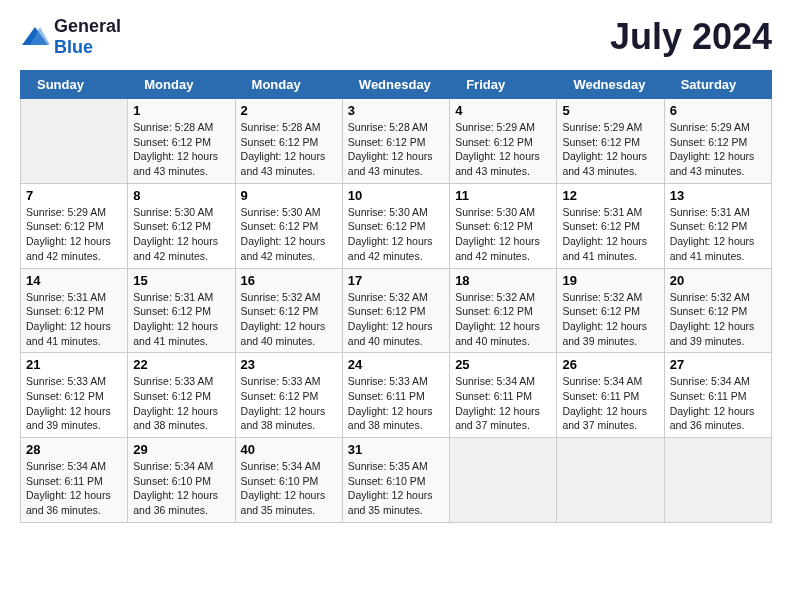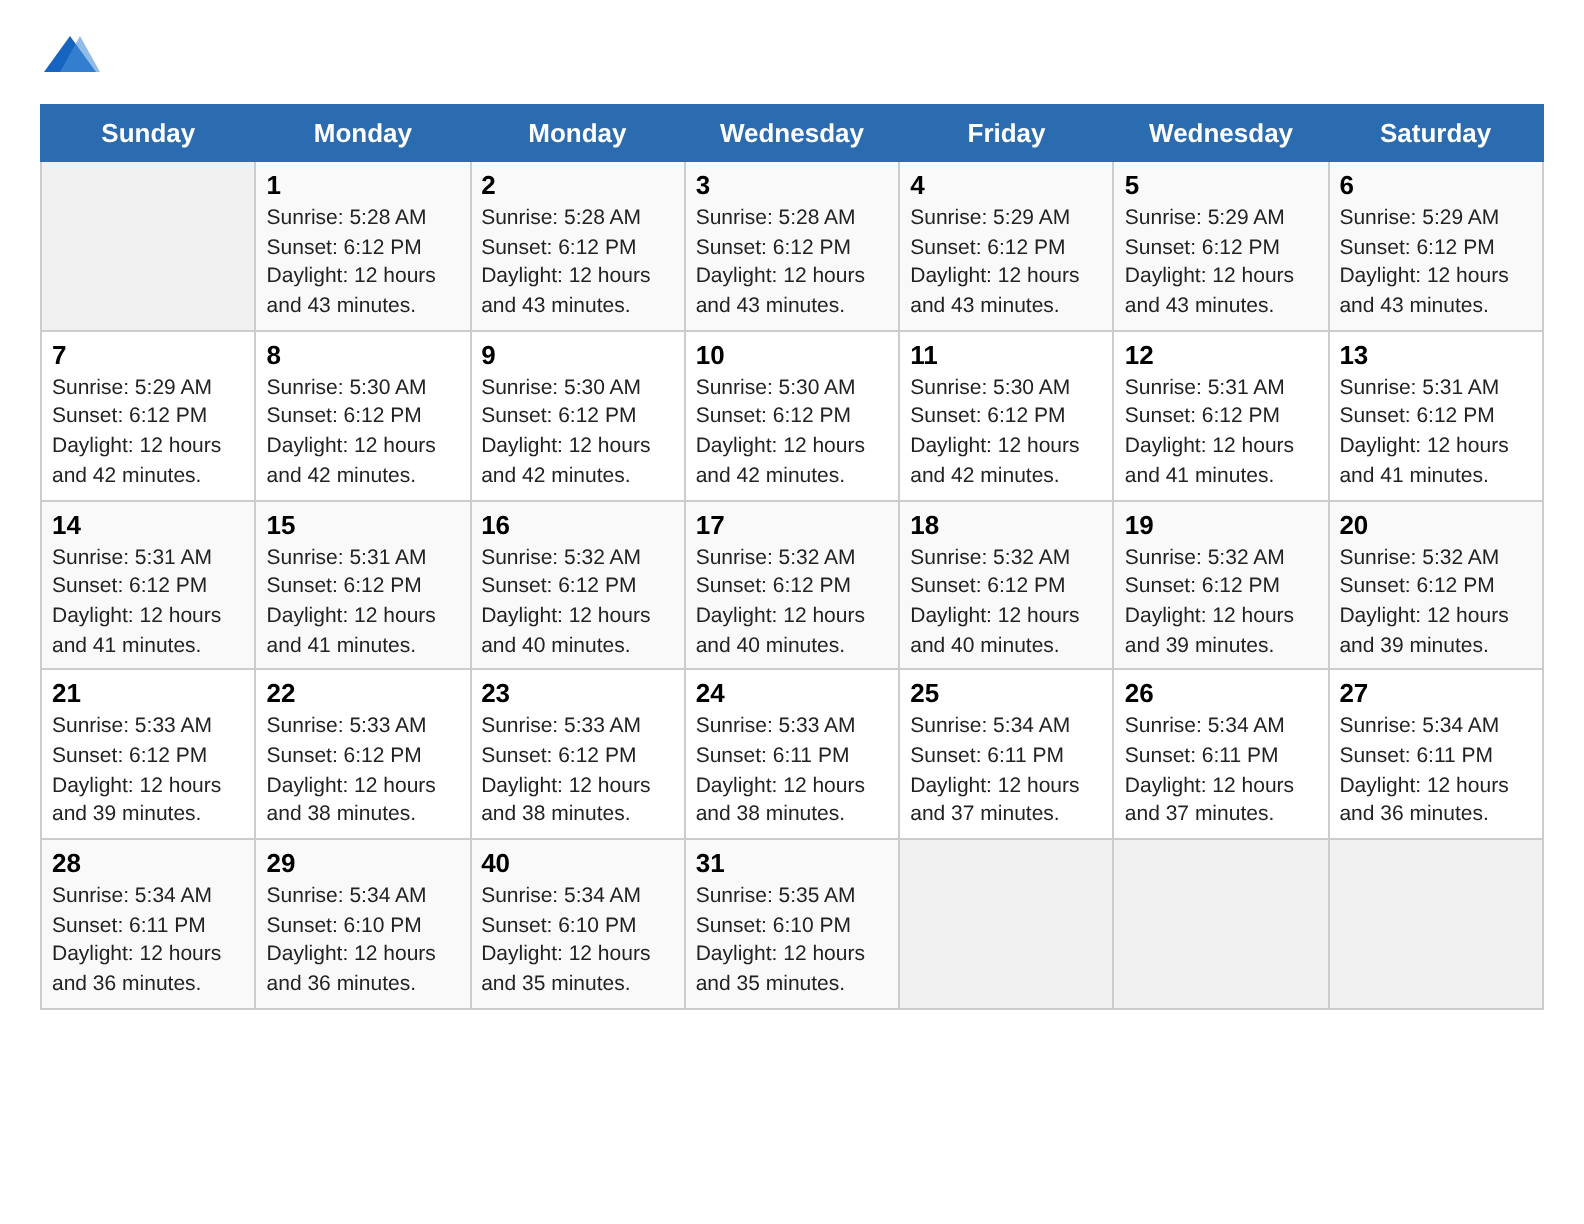--- a/index.html
+++ b/index.html
@@ -38,22 +38,22 @@
       color: #333;
     }
     table {
       width: 100%;
       border-collapse: collapse;
       font-size: 11px;
     }
     thead tr th {
       background-color: #2b6cb0;
       color: #fff;
-      padding: 6px 4px;
-      text-align: center;
+      padding: 6px 16px;
+      text-align: left;
       font-size: 13px;
       font-weight: bold;
       border: 1px solid #2b6cb0;
     }
     tbody tr td {
       border: 1px solid #ccc;
       padding: 4px 5px;
       vertical-align: top;
       width: 14.28%;
       min-height: 80px;
@@ -81,22 +81,27 @@
   </style>
 </head>
 <body>
 
 <div class="header-section">
   <div class="logo">
     <svg class="logo-icon" viewBox="0 0 30 24" xmlns="http://www.w3.org/2000/svg">
       <polygon points="15,2 28,20 2,20" fill="#1565c0"></polygon>
       <polygon points="20,2 30,20 10,20" fill="#4a90d9" opacity="0.6"></polygon>
     </svg>
+    <div>
+      <span style="font-size:18px;font-weight:bold;color:#1a1a2e;">General</span><br>
+      <span style="font-size:18px;font-weight:bold;color:#1565c0;">Blue</span>
+    </div>
   </div>
   <div class="title-section">
+    <div class="main-title">July 2024</div>
   </div>
 </div>
 
 <table>
   <thead>
     <tr>
       <th>Sunday</th>
       <th>Monday</th>
       <th>Monday</th>
       <th>Wednesday</th>

